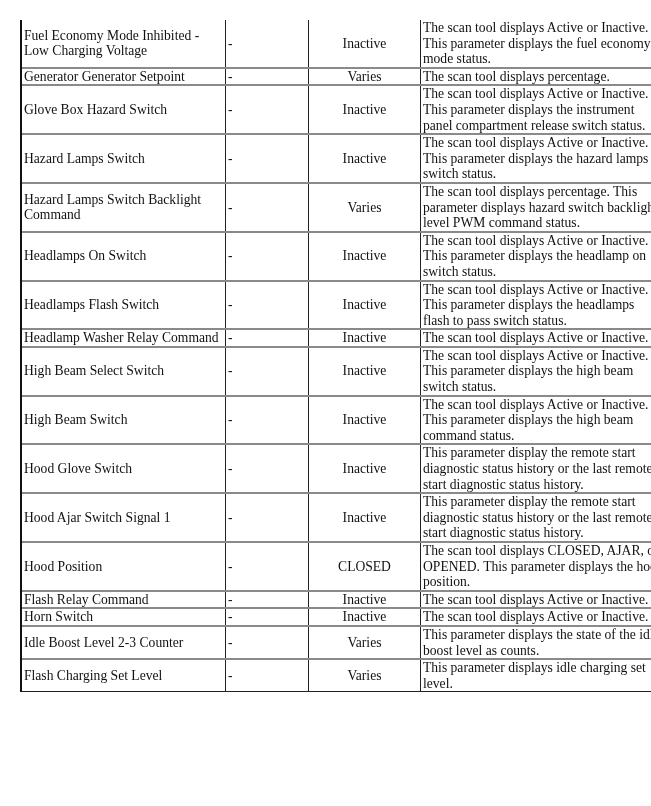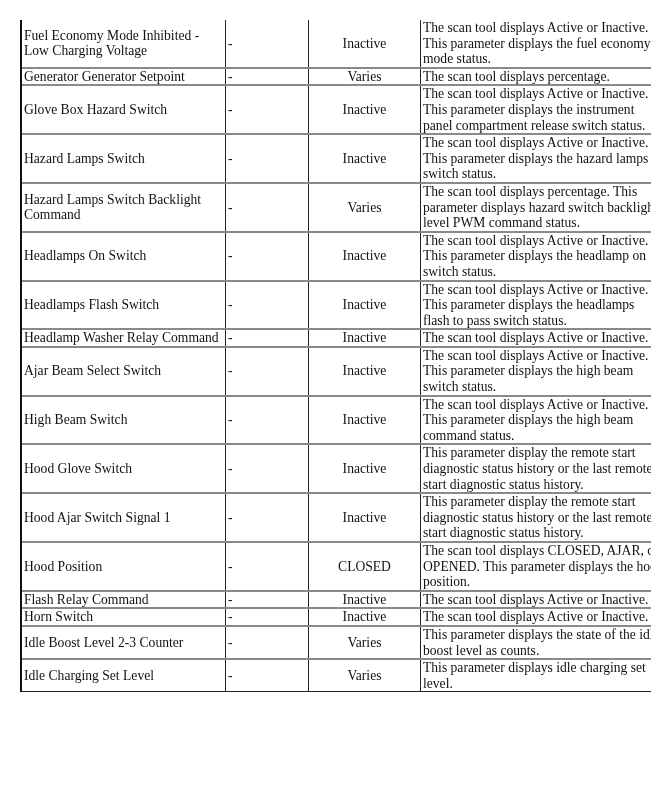--- a/index.html
+++ b/index.html
@@ -74,21 +74,21 @@
     <td class="c-value">Inactive</td>
     <td class="c-desc">The scan tool displays Active or Inactive. This parameter displays the headlamps flash to pass switch status.</td>
   </tr>
         <tr>
     <td class="c-name">Headlamp Washer Relay Command</td>
     <td class="c-units">-</td>
     <td class="c-value">Inactive</td>
     <td class="c-desc">The scan tool displays Active or Inactive.</td>
   </tr>
         <tr>
-    <td class="c-name">Ajar Beam Select Switch</td>
+    <td class="c-name">High Beam Select Switch</td>
     <td class="c-units">-</td>
     <td class="c-value">Inactive</td>
     <td class="c-desc">The scan tool displays Active or Inactive. This parameter displays the high beam switch status.</td>
   </tr>
         <tr>
     <td class="c-name">High Beam Switch</td>
     <td class="c-units">-</td>
     <td class="c-value">Inactive</td>
     <td class="c-desc">The scan tool displays Active or Inactive. This parameter displays the high beam command status.</td>
   </tr>
@@ -122,20 +122,20 @@
     <td class="c-value">Inactive</td>
     <td class="c-desc">The scan tool displays Active or Inactive.</td>
   </tr>
         <tr>
     <td class="c-name">Idle Boost Level 2-3 Counter</td>
     <td class="c-units">-</td>
     <td class="c-value">Varies</td>
     <td class="c-desc">This parameter displays the state of the idle boost level as counts.</td>
   </tr>
         <tr>
-    <td class="c-name">Idle Charging Set Level</td>
+    <td class="c-name">Flash Charging Set Level</td>
     <td class="c-units">-</td>
     <td class="c-value">Varies</td>
     <td class="c-desc">This parameter displays idle charging set level.</td>
   </tr>
       </tbody>
   </table>
 </div>
 
 </body></html>

